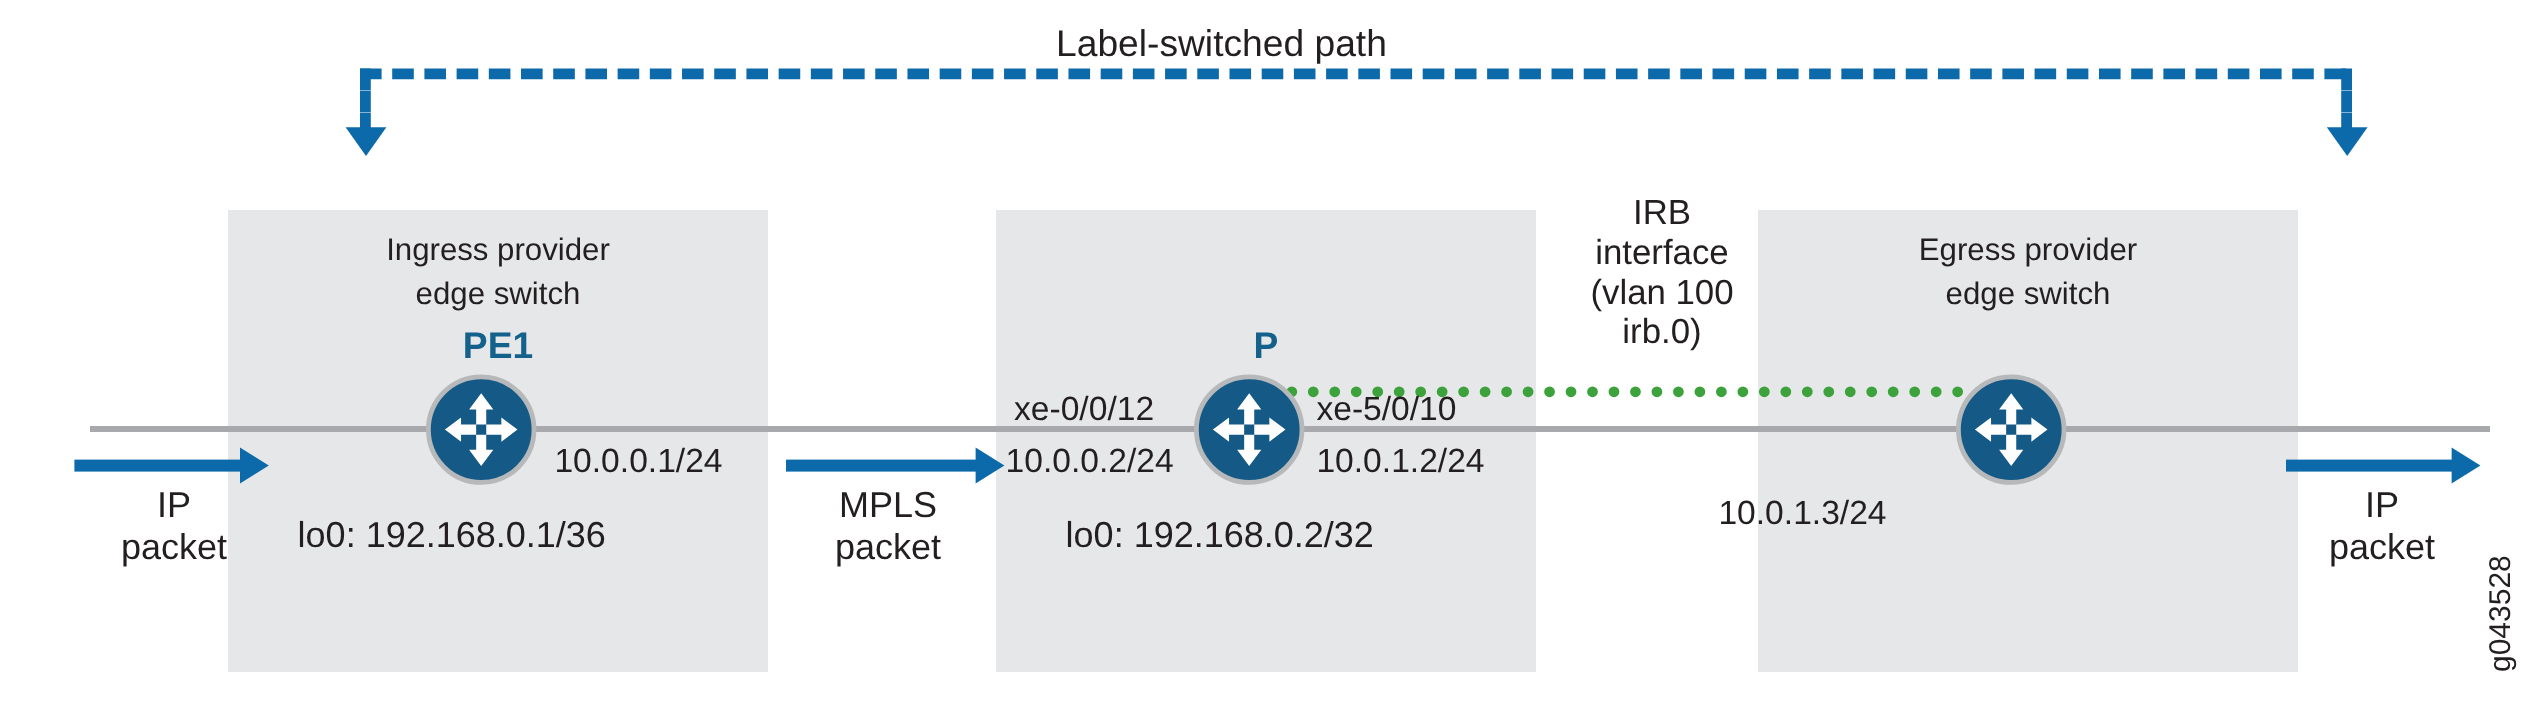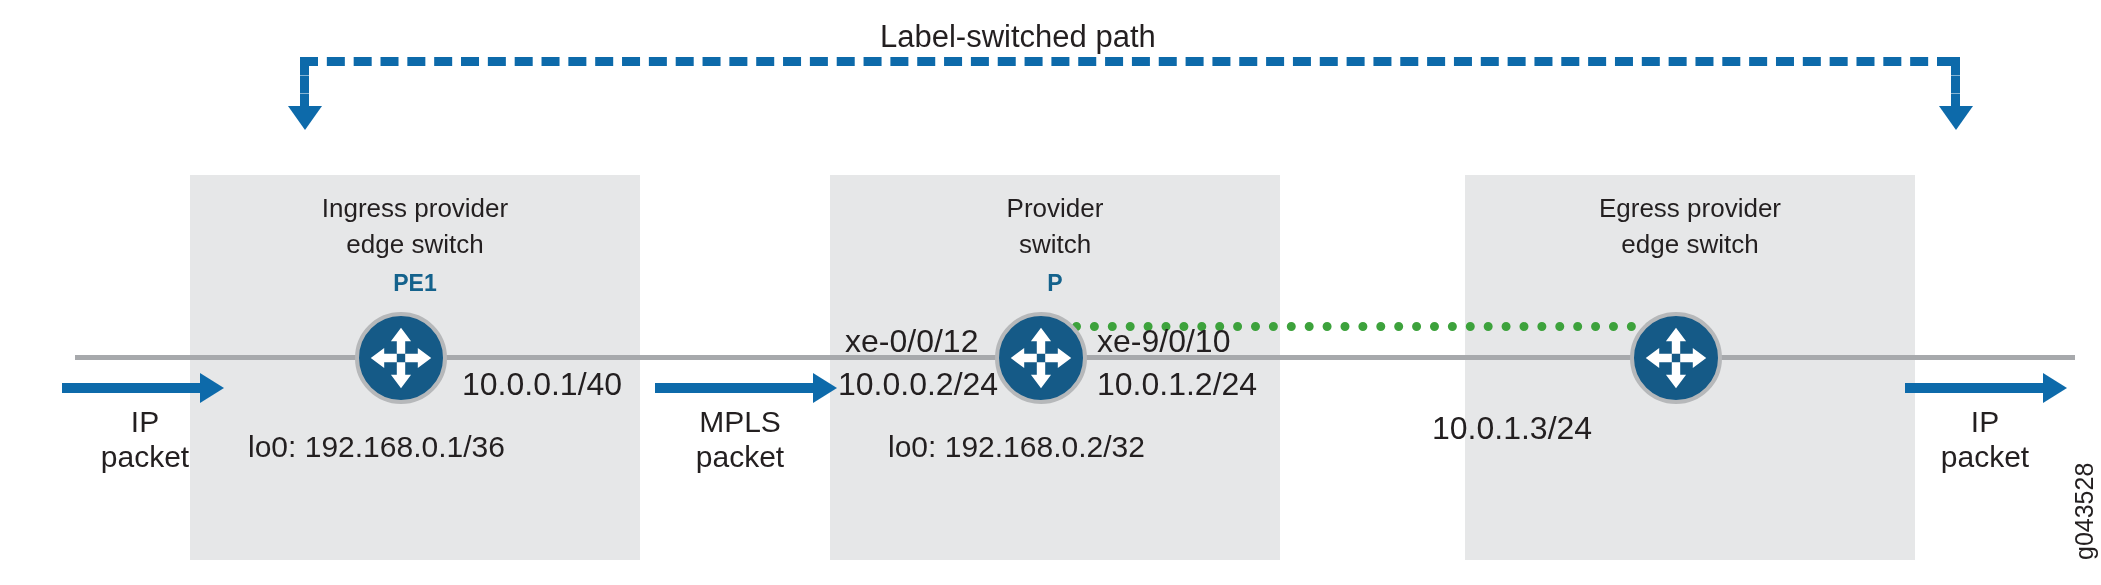--- a/index.html
+++ b/index.html
@@ -26,21 +26,21 @@
     position: absolute;
     text-align: center;
     font-size: 26px;
     line-height: 36px;
     color: #231f20;
     white-space: pre-line;
   }
   .node-id {
     position: absolute;
     text-align: center;
-    font-size: 23px;
+    font-size: 31px;
     font-weight: bold;
     color: #14628c;
   }
   .backbone {
     position: absolute;
     height: 5px;
     background: #a7a9ac;
   }
   
   .switch-icon {
@@ -52,21 +52,21 @@
     border: 4px solid #b6b8ba;
     box-sizing: border-box;
   }
   .switch-icon svg {
     display: block;
     width: 100%;
     height: 100%;
   }
   .iface-label {
     position: absolute;
-    font-size: 32px;
+    font-size: 28px;
     line-height: 32px;
     color: #231f20;
     white-space: nowrap;
     text-align: right;
   }
   .lo-label {
     position: absolute;
     font-size: 30px;
     line-height: 34px;
     color: #231f20;
@@ -159,56 +159,58 @@
   <div class="lsp-arrowhead" style="left:1939px; top:106px;"></div>
   <div class="lsp-title" style="left:880px; top:19px;">Label-switched path</div>
 
   <div class="box" style="left:190px; top:175px; width:450px; height:385px;"></div>
   <div class="box" style="left:830px; top:175px; width:450px; height:385px;"></div>
   <div class="box" style="left:1465px; top:175px; width:450px; height:385px;"></div>
 
   <div class="backbone" style="left:75px; top:355px; width:2000px;"></div>
 
   <div class="irb-line" style="left:1072px; top:322px; width:600px;"></div>
+  <div class="irb-label" style="left:1285px; top:162px; width:200px;">IRB
+interface
+(vlan 100
+irb.0)</div>
 
   <div class="node-title" style="left:200px; top:190px; width:430px;">Ingress provider
 edge switch</div>
   <div class="node-id" style="left:200px; top:270px; width:430px;">PE1</div>
   <div class="switch-icon" style="left:355px; top:312px;">
     <svg viewBox="0 0 100 100" aria-hidden="true">
       <g fill="#ffffff">
         <polygon points="50,14 62,30 55,30 55,45 45,45 45,30 38,30"></polygon>
         <polygon points="50,86 62,70 55,70 55,55 45,55 45,70 38,70"></polygon>
         <polygon points="14,50 30,38 30,45 45,45 45,55 30,55 30,62"></polygon>
         <polygon points="86,50 70,38 70,45 55,45 55,55 70,55 70,62"></polygon>
       </g>
     </svg>
   </div>
-  <div class="iface-label" style="left:462px; top:368px;">10.0.0.1/40</div>
+  <div class="iface-label" style="left:462px; top:368px;">10.0.0.1/24</div>
   <div class="lo-label" style="left:248px; top:430px;">
     <b>lo0:</b>
     <span>192.168.0.1/36</span>
   </div>
 
-  <div class="node-title" style="left:840px; top:190px; width:430px;">Provider
-switch</div>
   <div class="node-id" style="left:840px; top:270px; width:430px;">P</div>
   <div class="switch-icon" style="left:995px; top:312px;">
     <svg viewBox="0 0 100 100" aria-hidden="true">
       <g fill="#ffffff">
         <polygon points="50,14 62,30 55,30 55,45 45,45 45,30 38,30"></polygon>
         <polygon points="50,86 62,70 55,70 55,55 45,55 45,70 38,70"></polygon>
         <polygon points="14,50 30,38 30,45 45,45 45,55 30,55 30,62"></polygon>
         <polygon points="86,50 70,38 70,45 55,45 55,55 70,55 70,62"></polygon>
       </g>
     </svg>
   </div>
   <div class="iface-label" style="left:845px; top:325px;">xe-0/0/12</div>
   <div class="iface-label" style="left:838px; top:368px;">10.0.0.2/24</div>
-  <div class="iface-label" style="left:1097px; top:325px;">xe-9/0/10</div>
+  <div class="iface-label" style="left:1097px; top:325px;">xe-5/0/10</div>
   <div class="iface-label" style="left:1097px; top:368px;">10.0.1.2/24</div>
   <div class="lo-label" style="left:888px; top:430px;">
     <b>lo0:</b>
     <span>192.168.0.2/32</span>
   </div>
 
   <div class="node-title" style="left:1475px; top:190px; width:430px;">Egress provider
 edge switch</div>
   <div class="switch-icon" style="left:1630px; top:312px;">
     <svg viewBox="0 0 100 100" aria-hidden="true">

